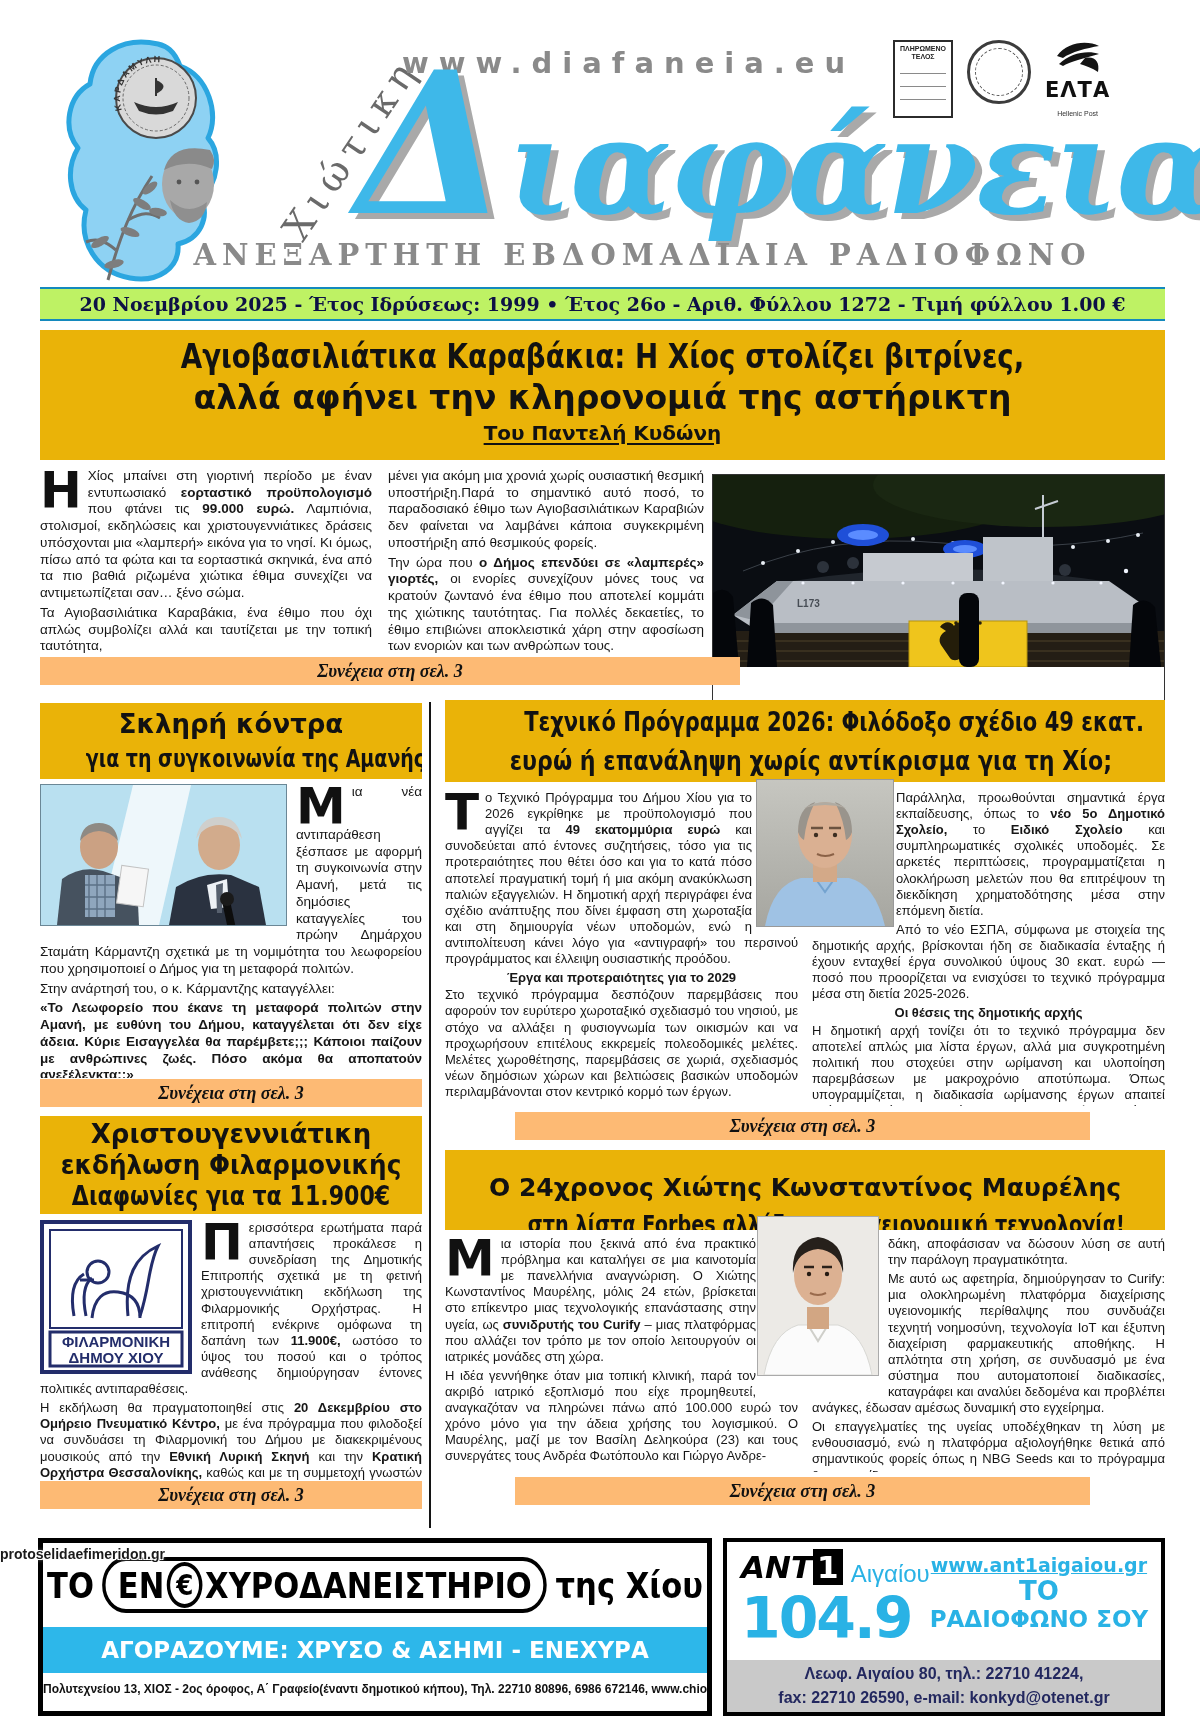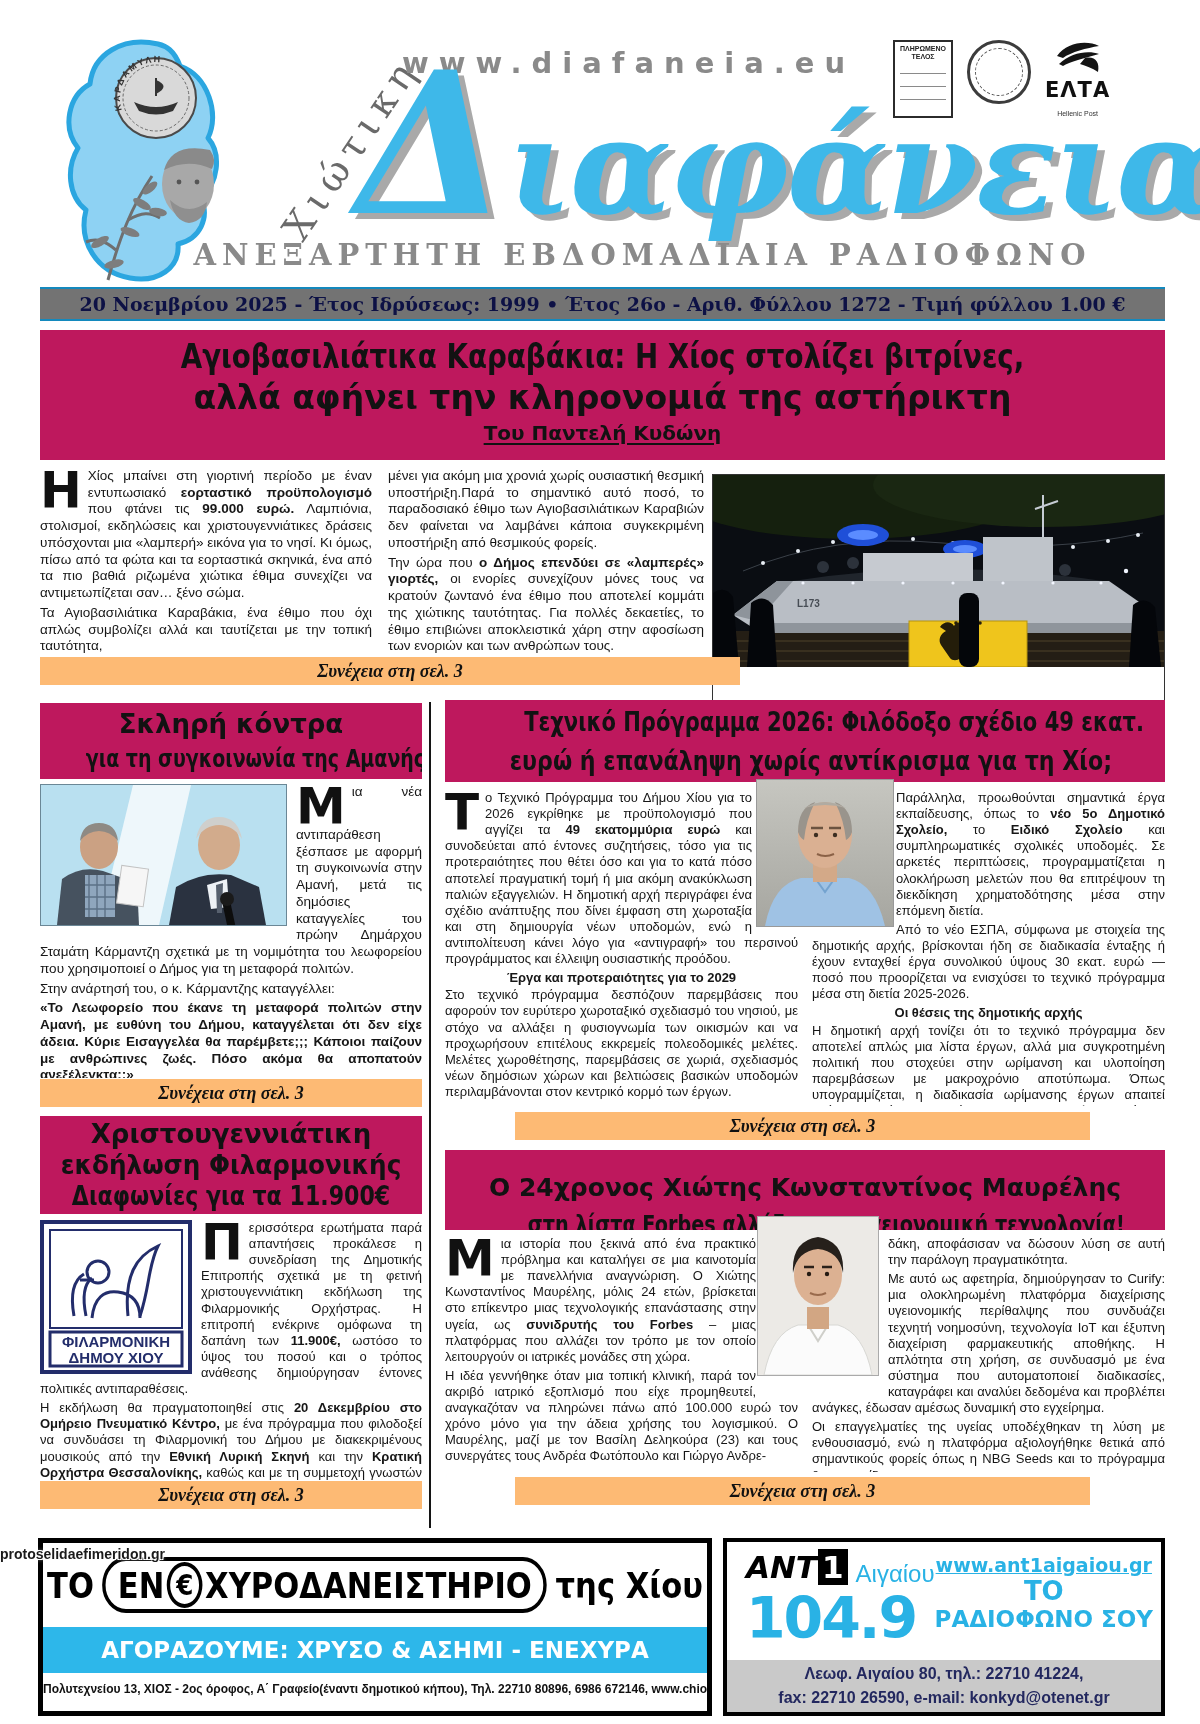--- a/index.html
+++ b/index.html
@@ -19,25 +19,25 @@
             letter-spacing:6px;text-align:center;white-space:nowrap;}
   .stamps{display:flex;gap:14px;align-items:flex-start;}
   .paid-stamp{width:60px;height:78px;border:2px solid #2b2b2b;box-sizing:border-box;padding-top:3px;}
   .ps-t{font-size:7px;font-weight:bold;text-align:center;line-height:8px;color:#222;}
   .ps-line{border-bottom:1px solid #8a8a8a;margin:9px 5px 0 5px;height:3px;}
   .round-stamp{width:64px;height:64px;border:3px solid #3c3c3c;border-radius:50%;box-sizing:border-box;padding:5px;}
   .rs-inner{width:100%;height:100%;border:1px dashed #555;border-radius:50%;box-sizing:border-box;}
   .elta{text-align:center;}
   .elta-t{font-size:21px;font-weight:bold;color:#111;font-family:"DejaVu Sans",sans-serif;letter-spacing:1px;}
   .elta-s{font-size:7px;color:#333;}
-  .datebar{background:#737373;border-top:2px solid #1489bd;border-bottom:2px solid #1489bd;
+  .datebar{background:#bef264;border-top:2px solid #1489bd;border-bottom:2px solid #1489bd;
            box-sizing:border-box;text-align:center;font-family:"DejaVu Serif",serif;font-weight:bold;
            font-size:19px;color:#0d1145;line-height:30px;white-space:nowrap;}
   
-  .headbox{background:#be185d;text-align:center;font-family:"DejaVu Sans",sans-serif;font-weight:bold;
+  .headbox{background:#eab308;text-align:center;font-family:"DejaVu Sans",sans-serif;font-weight:bold;
            color:#121212;overflow:hidden;box-sizing:border-box;}
   .hl{display:block;white-space:nowrap;transform-origin:50% 50%;}
   .byline{font-size:20px;line-height:30px;font-weight:bold;text-decoration:underline;text-underline-offset:3px;}
   .cont-bar{background:#fdba74;text-align:center;font-family:"Liberation Serif",serif;font-weight:bold;
             font-style:italic;font-size:18px;color:#111;line-height:28px;overflow:hidden;}
   
   .body-text{font-size:13.5px;line-height:1.24;text-align:justify;color:#161616;overflow:hidden;box-sizing:border-box;}
   .body-text p{margin:0 0 3px 0;}
   .body-text .crosshead{text-align:center;font-weight:bold;margin:1px 0 1px 0;}
   .dropcap{float:left;font-family:"DejaVu Sans",sans-serif;font-weight:bold;font-size:50px;line-height:.82;
@@ -56,21 +56,21 @@
               transform:scaleX(.85);transform-origin:50% 50%;font-family:"DejaVu Sans",sans-serif;
               font-weight:bold;font-size:36px;color:#000;gap:10px;}
   .pawn-box{border:4px solid #000;border-radius:60px;padding:1px 14px;display:inline-flex;align-items:center;gap:3px;}
   .euro-circle{width:42px;height:46px;border:4px solid #000;border-radius:50%;display:inline-flex;
                align-items:center;justify-content:center;font-size:29px;font-weight:bold;box-sizing:border-box;}
   .pawn-stripe{height:46px;background:#2db7ea;color:#fff;font-family:"DejaVu Sans",sans-serif;font-weight:bold;
                font-size:23px;text-align:center;line-height:46px;white-space:nowrap;overflow:hidden;}
   .pawn-addr{height:34px;line-height:32px;text-align:center;font-weight:bold;font-size:12px;color:#111;
              white-space:nowrap;overflow:hidden;}
   .ant1-ad{border:4px solid #000;box-sizing:border-box;background:#fff;display:flex;flex-direction:column;}
-  .ant1-top{flex:1;display:flex;justify-content:flex-end;padding:10px 8px 0 14px;}
+  .ant1-top{flex:1;display:flex;justify-content:flex-start;padding:10px 24px 0 14px;}
   .ant1-brandrow{display:flex;align-items:flex-start;gap:8px;}
   .ant1-logo{font-family:"DejaVu Sans",sans-serif;font-weight:900;font-style:italic;font-size:31px;color:#000;line-height:1;}
   .ant1-one{background:#000;color:#fff;font-style:normal;padding:0 4px;margin-left:1px;}
   .ant1-region{color:#29b2e5;font-size:24px;margin-top:8px;}
   .ant1-freq{color:#29b2e5;font-size:57px;font-weight:bold;letter-spacing:-2px;line-height:1;margin-top:2px;
              font-family:"DejaVu Sans",sans-serif;}
   .ant1-right{text-align:center;color:#29b2e5;font-family:"DejaVu Sans",sans-serif;font-weight:bold;padding-top:2px;}
   .ant1-url{font-size:19px;text-decoration:underline;white-space:nowrap;}
   .ant1-tag1{font-size:26px;line-height:30px;}
   .ant1-tag2{font-size:23px;line-height:26px;white-space:nowrap;}
@@ -342,21 +342,21 @@
 
 <div class="abs cont-bar" style="left:515px;top:1112px;width:575px;height:28px;">Συνέχεια στη σελ. 3</div>
 
 <div class="abs headbox" style="left:445px;top:1150px;width:720px;height:80px;padding-top:19px;">
   <span class="hl" style="font-size:25px;line-height:38px;">Ο 24χρονος Χιώτης Κωνσταντίνος Μαυρέλης</span>
   <span class="hl" style="font-size:25px;line-height:35px;transform:scaleX(.77);">στη λίστα Forbes αλλάζει την υγειονομική τεχνολογία!</span>
 </div>
 
 <div class="abs body-text fs13" style="left:445px;top:1236px;width:353px;height:236px;">
   <span class="spacer-r2"></span>
-  <p><span class="dropcap">Μ</span><span>ια ιστορία που ξεκινά από ένα πρακτικό πρόβλημα και καταλήγει σε μια καινοτομία με πανελλήνια αναγνώριση. Ο Χιώτης Κωνσταντίνος Μαυρέλης, μόλις 24 ετών, βρίσκεται στο επίκεντρο μιας τεχνολογικής επανάστασης στην υγεία, ως <b>συνιδρυτής του Forbes</b> – μιας πλατφόρμας που αλλάζει τον τρόπο με τον οποίο λειτουργούν οι ιατρικές μονάδες στη χώρα.</span></p>
+  <p><span class="dropcap">Μ</span><span>ια ιστορία που ξεκινά από ένα πρακτικό πρόβλημα και καταλήγει σε μια καινοτομία με πανελλήνια αναγνώριση. Ο Χιώτης Κωνσταντίνος Μαυρέλης, μόλις 24 ετών, βρίσκεται στο επίκεντρο μιας τεχνολογικής επανάστασης στην υγεία, ως <b>συνιδρυτής του Curify</b> – μιας πλατφόρμας που αλλάζει τον τρόπο με τον οποίο λειτουργούν οι ιατρικές μονάδες στη χώρα.</span></p>
   <p>Η ιδέα γεννήθηκε όταν μια τοπική κλινική, παρά τον ακριβό ιατρικό εξοπλισμό που είχε προμηθευτεί, αναγκαζόταν να πληρώνει πάνω από 100.000 ευρώ τον χρόνο μόνο για την άδεια χρήσης του λογισμικού. Ο Μαυρέλης, μαζί με τον Βασίλη Δεληκούρα (23) και τους συνεργάτες τους Ανδρέα Φωτόπουλο και Γιώργο Ανδρε-</p>
 </div>
 
 <div class="abs body-text fs13" style="left:812px;top:1236px;width:353px;height:236px;">
   <span class="spacer-l2"></span>
   <p>δάκη, αποφάσισαν να δώσουν λύση σε αυτή την παράλογη πραγματικότητα.</p>
   <p>Με αυτό ως αφετηρία, δημιούργησαν το Curify: μια ολοκληρωμένη πλατφόρμα διαχείρισης υγειονομικής περίθαλψης που συνδυάζει τεχνητή νοημοσύνη, τεχνολογία IoT και έξυπνη διαχείριση φαρμακευτικής αποθήκης. Η απλότητα στη χρήση, σε συνδυασμό με ένα σύστημα που αυτοματοποιεί διαδικασίες, καταγράφει και αναλύει δεδομένα και προβλέπει ανάγκες, έδωσαν αμέσως δυναμική στο εγχείρημα.</p>
   <p>Οι επαγγελματίες της υγείας υποδέχθηκαν τη λύση με ενθουσιασμό, ενώ η πλατφόρμα αξιολογήθηκε θετικά από σημαντικούς φορείς όπως η NBG Seeds και το πρόγραμμα θερμοκοιτίδας egg.</p>
 </div>
 

